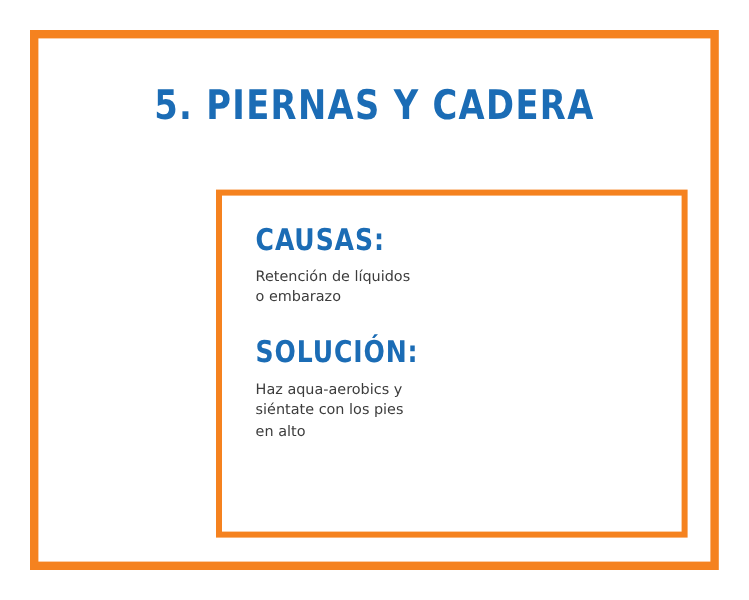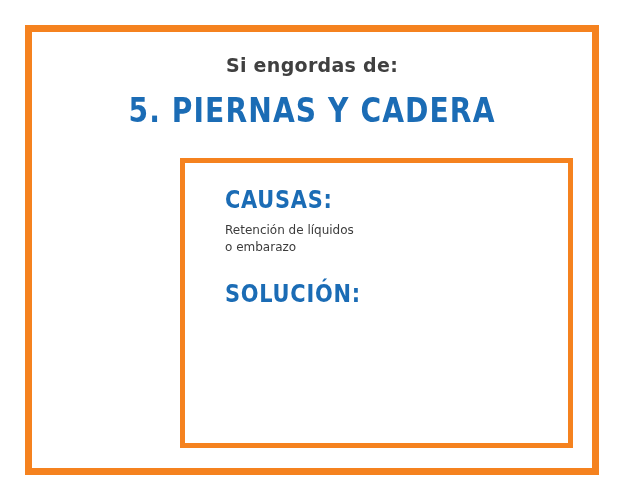--- a/index.html
+++ b/index.html
@@ -49,21 +49,20 @@
     left: 148px;
     top: 126px;
     width: 393px;
     height: 290px;
     box-sizing: border-box;
     border: 5px solid #f5821f;
     background: #ffffff;
   }
   .inner-content {
     padding: 22px 0 0 28px;
-    margin-left: 12px;
   }
   .section-heading {
     font-family: "DejaVu Sans Condensed", "Liberation Sans Narrow", "Liberation Sans", sans-serif;
     font-weight: bold;
     font-size: 25px;
     color: #1b6cb5;
     letter-spacing: 0.8px;
     transform: scaleX(0.93);
     transform-origin: left center;
     margin-bottom: 8px;
@@ -78,35 +77,37 @@
   .spacer {
     height: 22px;
   }
 </style>
 </head>
 <body>
 
 <div class="card">
 
   <div class="header">
-    <div class="kicker">Si engordas de:</div>
     <div class="title">5. PIERNAS Y CADERA</div>
   </div>
 
   <div class="inner-box">
     <div class="inner-content">
 
       <div>
         <div class="section-heading">CAUSAS:</div>
         <div class="body-text">Retención de líquidos
 o embarazo</div>
       </div>
 
       <div class="spacer"></div>
 
       <div>
         <div class="section-heading">SOLUCIÓN:</div>
+        <div class="body-text">Haz aqua-aerobics y
+siéntate con los pies
+en alto</div>
       </div>
 
     </div>
   </div>
 
 </div>
 
 </body></html>

